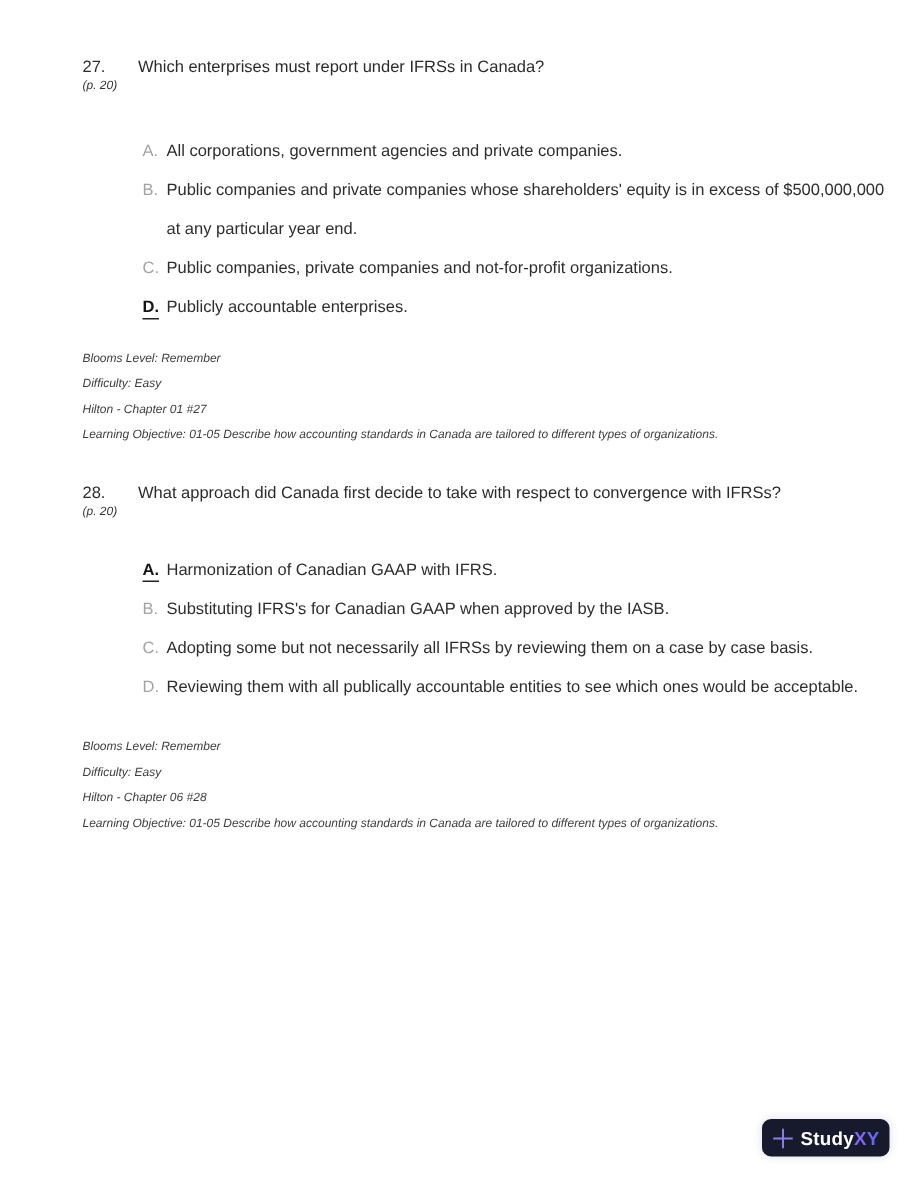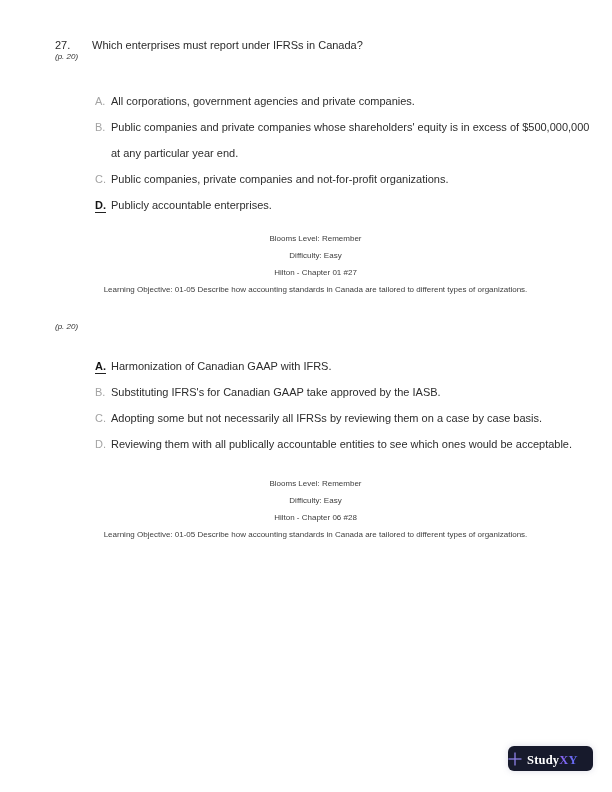--- a/index.html
+++ b/index.html
@@ -11,28 +11,28 @@
   .q-row{display:flex;font-size:11px;line-height:14px;color:#2b2b2b;}
   .q-num{width:37px;flex:0 0 37px;}
   .q-text{flex:1;}
   .p-ref{margin-top:0;font-size:8px;line-height:9px;font-style:italic;color:#333;}
   .options{margin-top:27px;padding-left:40px;width:535px;box-sizing:border-box;}
   .option{display:flex;font-size:11px;line-height:26px;}
   .opt-letter{flex:0 0 16px;width:16px;color:#a3a3a3;}
   .opt-letter.correct{color:#141414;font-weight:bold;}
   .opt-letter.correct .ul{border-bottom:1.5px solid #222;display:inline-block;line-height:13px;}
   .opt-text{max-width:480px;color:#2d2d2d;}
-  .meta{margin-top:12px;font-size:8px;line-height:17px;color:#3d3d3d;text-align:center;}
+  .meta{margin-top:12px;font-size:8px;line-height:17px;font-style:italic;color:#3d3d3d;text-align:left;}
   .meta.second{margin-top:18px;}
   .question.second{margin-top:24px;}
   .question.second .options{margin-top:22px;}
   .logo{
     position:absolute;top:746px;right:19px;height:25px;width:85px;box-sizing:border-box;
-    background:#171a2c;border-radius:6px;display:flex;align-items:center;
-    gap:5px;box-shadow:0 0 6px rgba(120,120,160,0.25);font-family:Liberation Serif, serif;
+    background:#171a2c;border-radius:6px;display:flex;align-items:center;justify-content:center;
+    gap:5px;box-shadow:0 0 6px rgba(120,120,160,0.25);
   }
   .logo-plus-icon{display:flex;align-items:center;}
   .logo-study{color:#ffffff;font-weight:bold;font-size:12.5px;letter-spacing:.2px;}
   .logo-xy{font-weight:bold;font-size:12.5px;letter-spacing:.2px;color:#7a6cf0;
     background:linear-gradient(90deg,#8f63f2,#5b6cf2);-webkit-background-clip:text;background-clip:text;-webkit-text-fill-color:transparent;}
 </style>
 </head>
 <body>
 
 <div class="page">
@@ -63,29 +63,33 @@
     </div>
     <div class="meta">
       <div class="meta-line">Blooms Level: Remember</div>
       <div class="meta-line">Difficulty: Easy</div>
       <div class="meta-line">Hilton - Chapter 01 #27</div>
       <div class="meta-line">Learning Objective: 01-05 Describe how accounting standards in Canada are tailored to different types of organizations.</div>
     </div>
   </section>
 
   <section class="question second">
+    <div class="q-row">
+      <span class="q-num">28.</span>
+      <span class="q-text">What approach did Canada first decide to take with respect to convergence with IFRSs?</span>
+    </div>
     <div class="p-ref">(p. 20)</div>
     <div class="options">
       <div class="option">
         <span class="opt-letter correct"><span class="ul">A.</span></span>
         <span class="opt-text">Harmonization of Canadian GAAP with IFRS.</span>
       </div>
       <div class="option">
         <span class="opt-letter"><span class="ul">B.</span></span>
-        <span class="opt-text">Substituting IFRS's for Canadian GAAP take approved by the IASB.</span>
+        <span class="opt-text">Substituting IFRS's for Canadian GAAP when approved by the IASB.</span>
       </div>
       <div class="option">
         <span class="opt-letter"><span class="ul">C.</span></span>
         <span class="opt-text">Adopting some but not necessarily all IFRSs by reviewing them on a case by case basis.</span>
       </div>
       <div class="option">
         <span class="opt-letter"><span class="ul">D.</span></span>
         <span class="opt-text">Reviewing them with all publically accountable entities to see which ones would be acceptable.</span>
       </div>
     </div>

